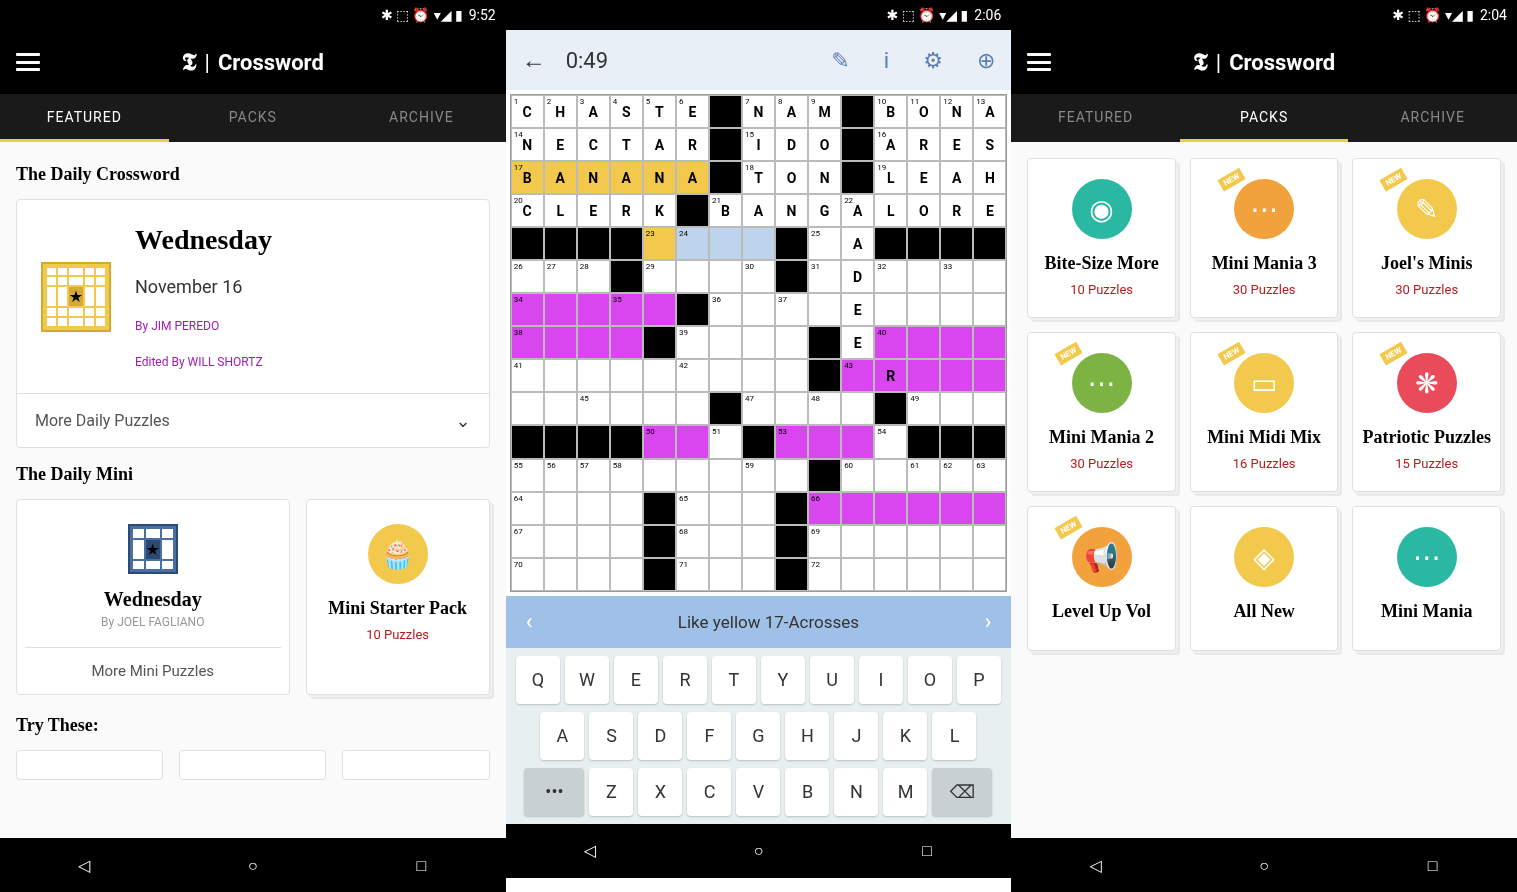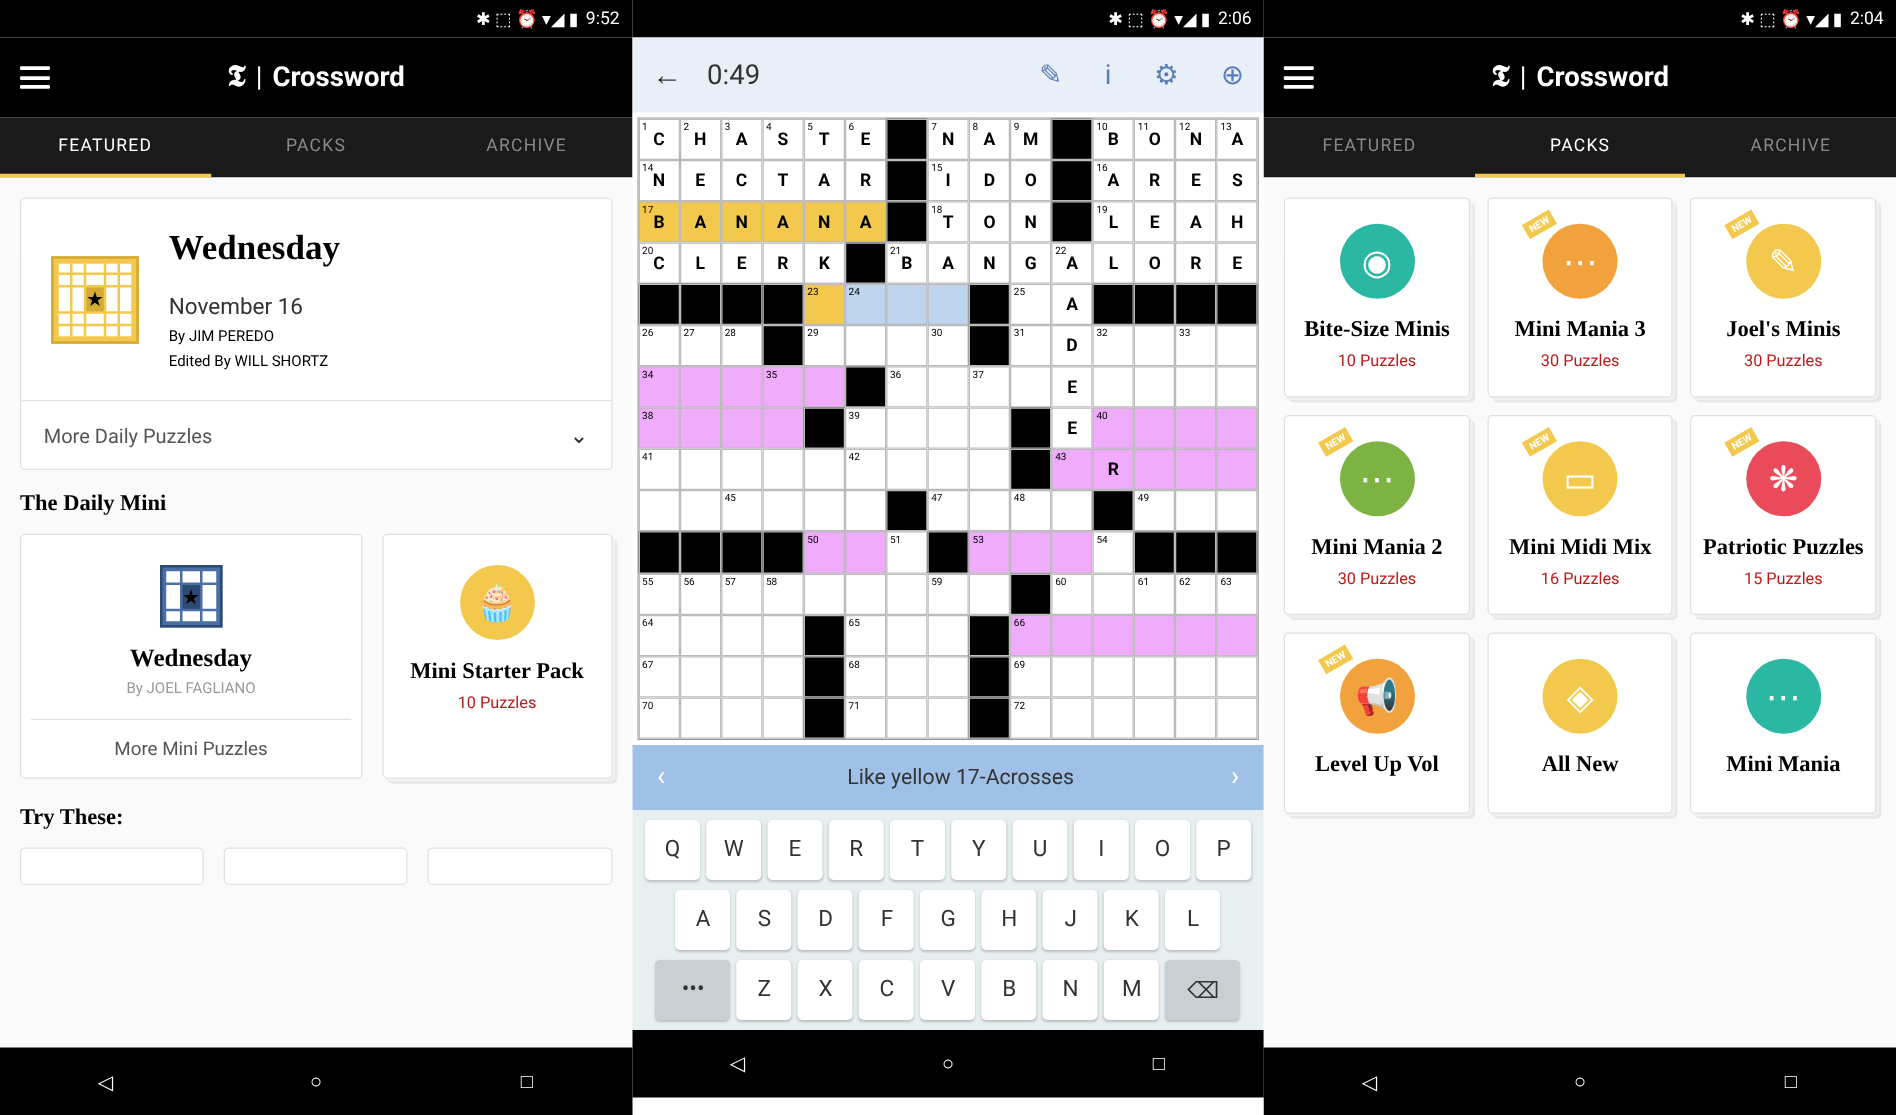--- a/index.html
+++ b/index.html
@@ -18,21 +18,21 @@
 .content{flex:1;background:#fafafa;overflow-y:auto;padding:16px}
 .section-title{font-family:Georgia,serif;font-weight:bold;font-size:18px;margin:6px 0 14px}
 .card{background:#fff;border:1px solid #e0e0e0;border-radius:4px;margin-bottom:16px}
 .daily-card{display:flex;padding:24px;align-items:center;gap:24px}
 .puzzle-icon{width:70px;height:70px;background:#f2c94c;border:2px solid #d4a934;display:grid;grid-template-columns:repeat(5,1fr);grid-template-rows:repeat(5,1fr);gap:2px;padding:4px}
 .puzzle-icon div{background:#fff}
 .puzzle-icon .star{background:#d4a934}
 .daily-info{flex:1}
 .daily-title{font-family:Georgia,serif;font-weight:bold;font-size:28px}
 .daily-date{font-size:18px;margin-top:20px;color:#333}
-.daily-byline{font-size:12px;color:#000000;margin-top:6px}
+.daily-byline{font-size:12px;color:#a21caf;margin-top:22px}
 .more-row{border-top:1px solid #e0e0e0;padding:16px 18px;display:flex;align-items:center;justify-content:space-between;cursor:pointer;color:#555;font-size:16px}
 .chevron{font-size:18px;color:#333}
 .mini-row{display:flex;gap:16px}
 .mini-card{background:#fff;border:1px solid #e0e0e0;border-radius:4px;flex:1;padding:24px 8px;text-align:center}
 .mini-icon{width:50px;height:50px;margin:0 auto 14px;background:#4a6fa5;border:2px solid #2d4a73;display:grid;grid-template-columns:repeat(3,1fr);grid-template-rows:repeat(3,1fr);gap:2px;padding:3px}
 .mini-icon div{background:#fff}
 .mini-icon .star{background:#2d4a73}
 .mini-title{font-family:Georgia,serif;font-weight:bold;font-size:20px}
 .mini-byline{font-size:12px;color:#999;margin-top:4px}
 .mini-more{border-top:1px solid #e0e0e0;padding:14px;margin-top:18px;color:#555;font-size:15px}
@@ -43,21 +43,21 @@
 .nav-btn{width:40px;height:40px;display:flex;align-items:center;justify-content:center;color:#fff;cursor:pointer}
 
 .game-header{background:#e8eff7;height:60px;display:flex;align-items:center;padding:0 16px;gap:20px}
 .back-btn{font-size:24px;cursor:pointer;color:#333}
 .timer{font-size:22px;color:#333;flex:1}
 .tool-icon{color:#5b7fb5;font-size:22px;cursor:pointer;margin-left:14px}
 .grid-container{background:#fff;padding:4px}
 .xw-grid{display:grid;grid-template-columns:repeat(13,1fr);border:1px solid #999}
 .cell{aspect-ratio:1;border:0.5px solid #bbb;position:relative;background:#fff;font-size:14px;font-weight:bold;text-align:center;display:flex;align-items:center;justify-content:center}
 .cell.black{background:#000}
-.cell.gray{background:#f0abfc}
+.cell.gray{background:#d946ef}
 .cell.yellow{background:#f2c94c}
 .cell.blue{background:#bdd4ec}
 .cell .num{position:absolute;top:1px;left:2px;font-size:8px;font-weight:normal}
 .clue-bar{background:#9fc1e8;height:52px;display:flex;align-items:center;padding:0 12px;color:#333}
 .clue-nav{font-size:22px;color:#fff;cursor:pointer;padding:0 8px}
 .clue-text{flex:1;text-align:center;padding-left:20px;font-size:17px}
 .keyboard{background:#e8eff0;padding:8px 6px;display:flex;flex-direction:column;gap:8px}
 .key-row{display:flex;gap:5px;justify-content:center}
 .key{background:#fff;border-radius:4px;height:48px;flex:1;max-width:44px;display:flex;align-items:center;justify-content:center;font-size:18px;color:#333;cursor:pointer;box-shadow:0 1px 2px rgba(0,0,0,0.2)}
 .key.wide{max-width:60px;background:#c8d0d4}
@@ -87,20 +87,21 @@
       <span>Crossword</span>
     </div>
     <div style="width:24px"></div>
   </div>
   <div class="tabs">
     <div class="tab active">FEATURED</div>
     <div class="tab">PACKS</div>
     <div class="tab">ARCHIVE</div>
   </div>
   <div class="content">
+    <div class="section-title">The Daily Crossword</div>
     <div class="card">
       <div class="daily-card">
         <div class="puzzle-icon">
           <div></div>
             <div></div>
             <div></div>
             <div></div>
             <div></div>
           <div></div>
             <div></div>
@@ -715,21 +716,21 @@
   </div>
   <div class="tabs">
     <div class="tab">FEATURED</div>
     <div class="tab active">PACKS</div>
     <div class="tab">ARCHIVE</div>
   </div>
   <div class="content">
     <div class="packs-grid" id="packs-grid">
         <div class="pack-card">
           <div class="pack-circle c-teal">◉</div>
-          <div class="pack-title">Bite-Size Minis</div>
+          <div class="pack-title">Bite-Size More</div>
           <div class="pack-count">10 Puzzles</div>
         </div>
         <div class="pack-card">
           <div class="new-badge">NEW</div>
           <div class="pack-circle c-orange">⋯</div>
           <div class="pack-title">Mini Mania 3</div>
           <div class="pack-count">30 Puzzles</div>
         </div>
         <div class="pack-card">
           <div class="new-badge">NEW</div>

